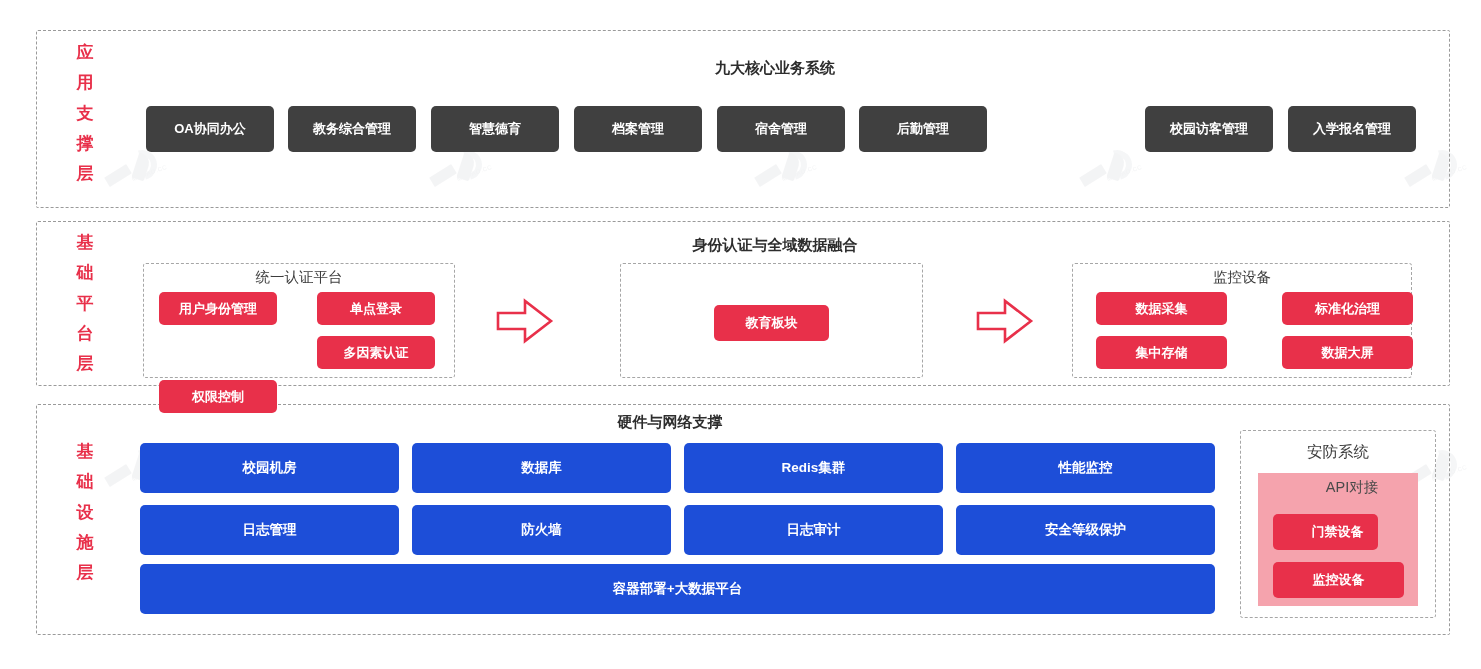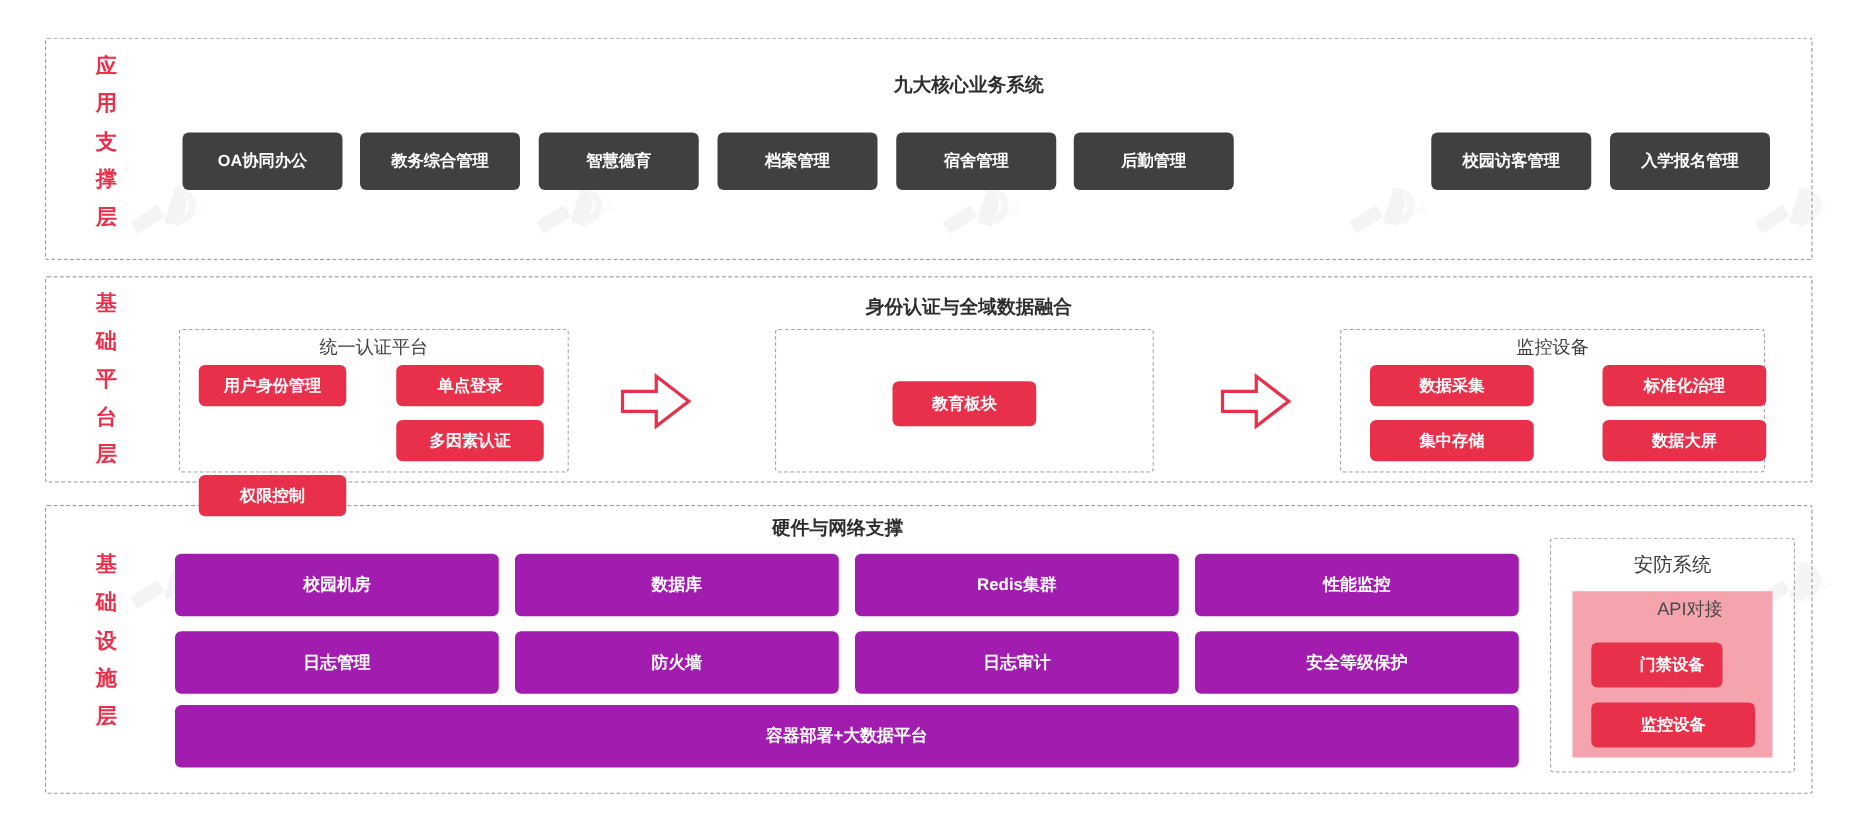--- a/index.html
+++ b/index.html
@@ -31,21 +31,21 @@
   .layer-title{
     position:absolute;text-align:center;color:#2d2d2d;font-size:15px;font-weight:700;z-index:4;
   }
 
   
   .pill{
     position:absolute;display:flex;align-items:center;justify-content:center;
     color:#fff;font-weight:700;border-radius:5px;z-index:5;text-align:center;
   }
   .pill.orange{background:#404040;font-size:13px;}
-  .pill.red{background:#a21caf;font-size:13.5px;text-align:right;}
+  .pill.red{background:#1d4ed8;font-size:13.5px;text-align:right;}
   .pill.red-sm{background:#e8304a;font-size:13px;}
 
   
   .group{position:absolute;border:1.5px dashed #a6a6a6;border-radius:3px;z-index:4;}
   .group-title{
     position:absolute;text-align:center;color:#3c3c3c;font-size:14.5px;font-weight:400;z-index:5;
   }
   .panel-pink{position:absolute;background:#f5a3ad;z-index:4;}
   .panel-pink-title{position:absolute;text-align:center;color:#4a4a4a;font-size:14.5px;font-weight:400;z-index:5;}
 

